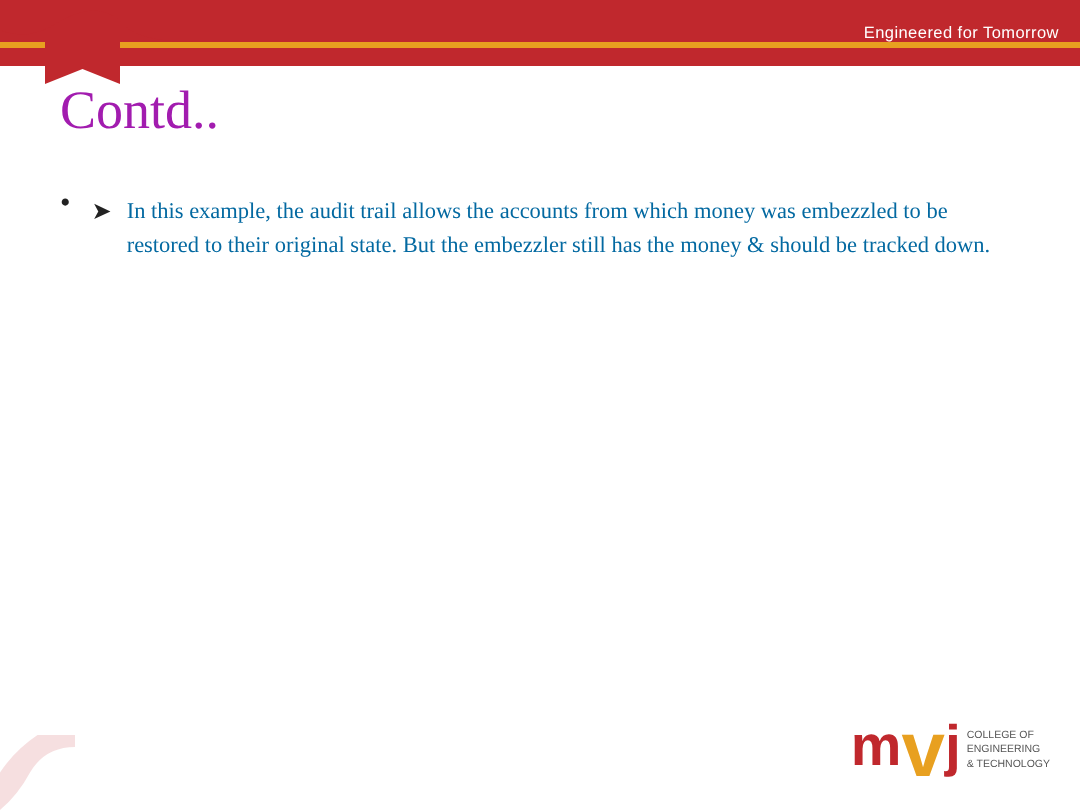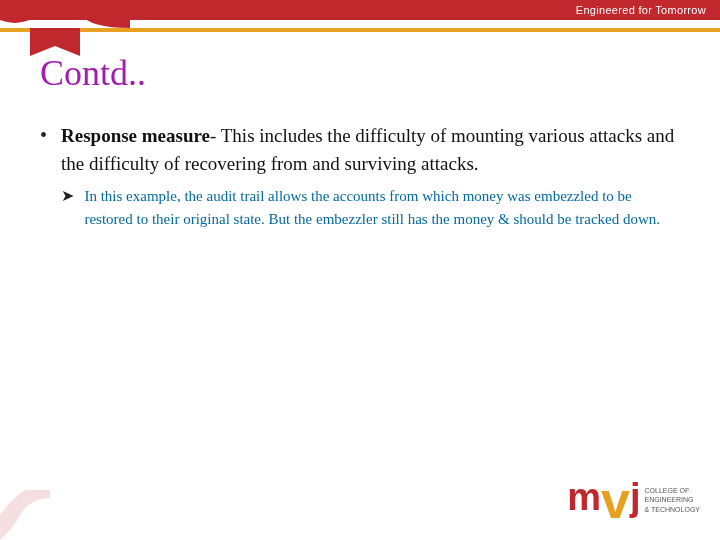--- a/index.html
+++ b/index.html
@@ -12,21 +12,21 @@
       overflow: hidden;
       position: relative;
     }
 
     
     .top-bar {
       position: absolute;
       top: 0;
       left: 0;
       width: 100%;
-      height: 20px;
+      height: 44px;
       background: #c0282d;
       display: flex;
       align-items: center;
       justify-content: flex-end;
       padding-right: 14px;
     }
 
     .top-bar-text {
       color: #ffffff;
       font-size: 11px;
@@ -181,23 +181,20 @@
   <path d="M0,0 L50,0 L50,28 L25,18 L0,28 Z" fill="#c0282d"></path>
 </svg>
 
 <div class="content">
   <h1 class="slide-title">Contd..</h1>
 
   <ul class="bullet-list">
     <li class="bullet-item">
       <span class="bullet-dot">•</span>
       <div>
-        <span class="bullet-text">
-          <strong>Response measure</strong><span>- </span><span>This includes the difficulty of mounting various attacks and the difficulty of recovering from and surviving attacks.</span>
-        </span>
         <ul class="sub-bullets">
           <li class="sub-bullet-item">
             <span class="sub-arrow">➤</span>
             <span class="sub-text">In this example, the audit trail allows the accounts from which money was embezzled to be restored to their original state. But the embezzler still has the money &amp; should be tracked down.</span>
           </li>
         </ul>
       </div>
     </li>
   </ul>
 </div>

